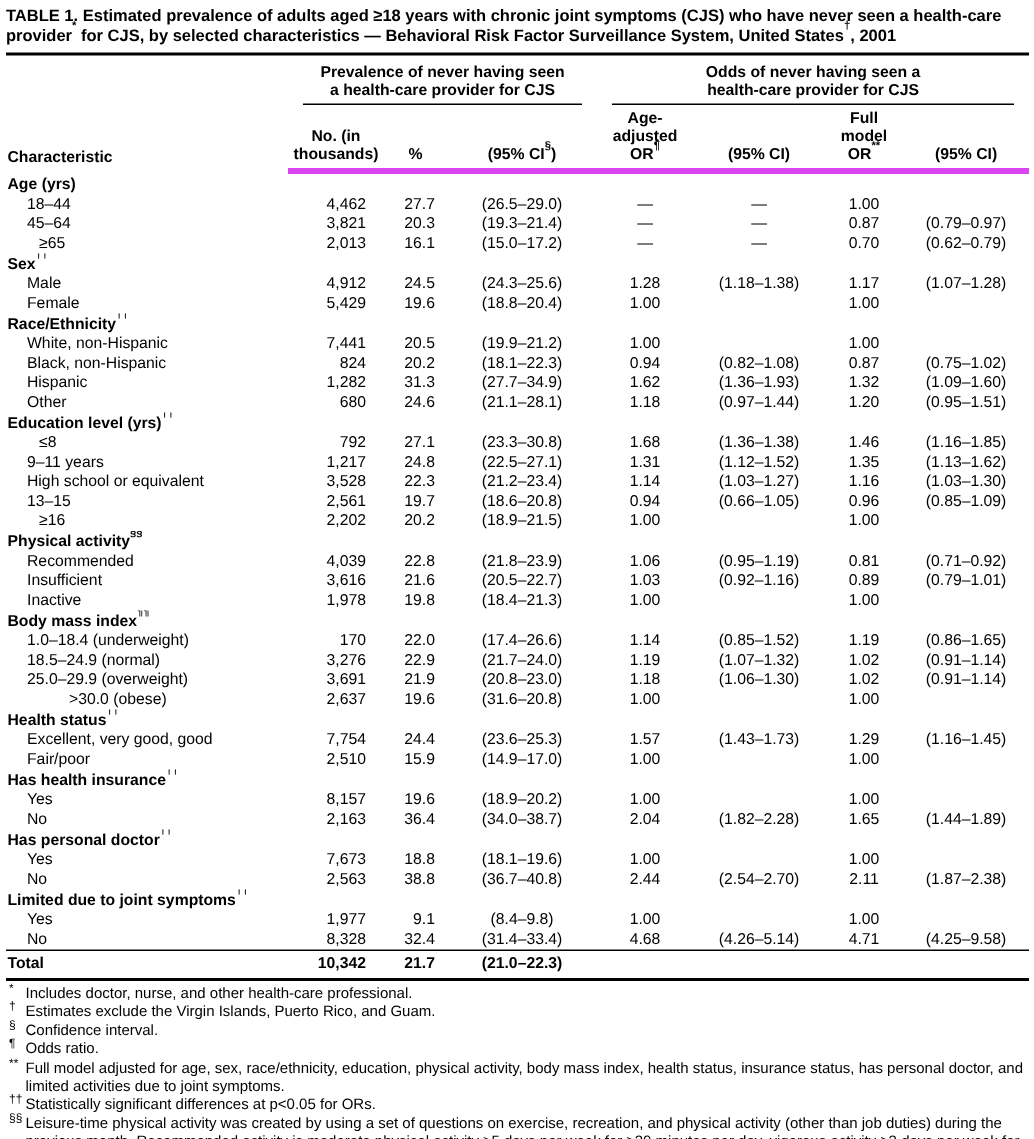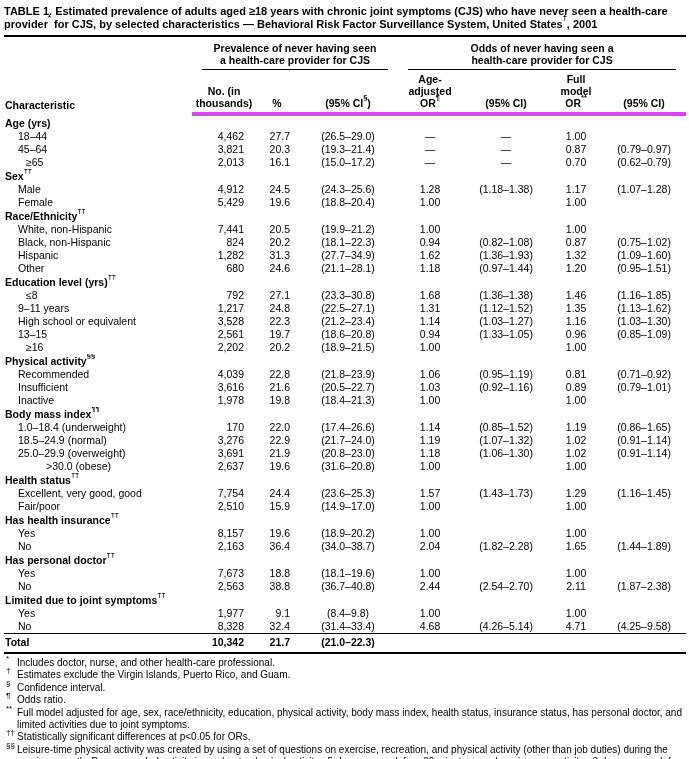--- a/index.html
+++ b/index.html
@@ -198,21 +198,21 @@
           <td class="c-aci">(1.03–1.27)</td>
           <td class="c-for">1.16</td>
           <td class="c-fci">(1.03–1.30)</td>
         </tr>
         <tr class="data-row">
           <td class="c-label ind-1">13–15</td>
           <td class="c-no">2,561</td>
           <td class="c-pct">19.7</td>
           <td class="c-ci">(18.6–20.8)</td>
           <td class="c-aor">0.94</td>
-          <td class="c-aci">(1.33–1.05)</td>
+          <td class="c-aci">(0.66–1.05)</td>
           <td class="c-for">0.96</td>
           <td class="c-fci">(0.85–1.09)</td>
         </tr>
         <tr class="data-row">
           <td class="c-label ind-2">≥16</td>
           <td class="c-no">2,202</td>
           <td class="c-pct">20.2</td>
           <td class="c-ci">(18.9–21.5)</td>
           <td class="c-aor">1.00</td>
           <td class="c-aci"></td>

